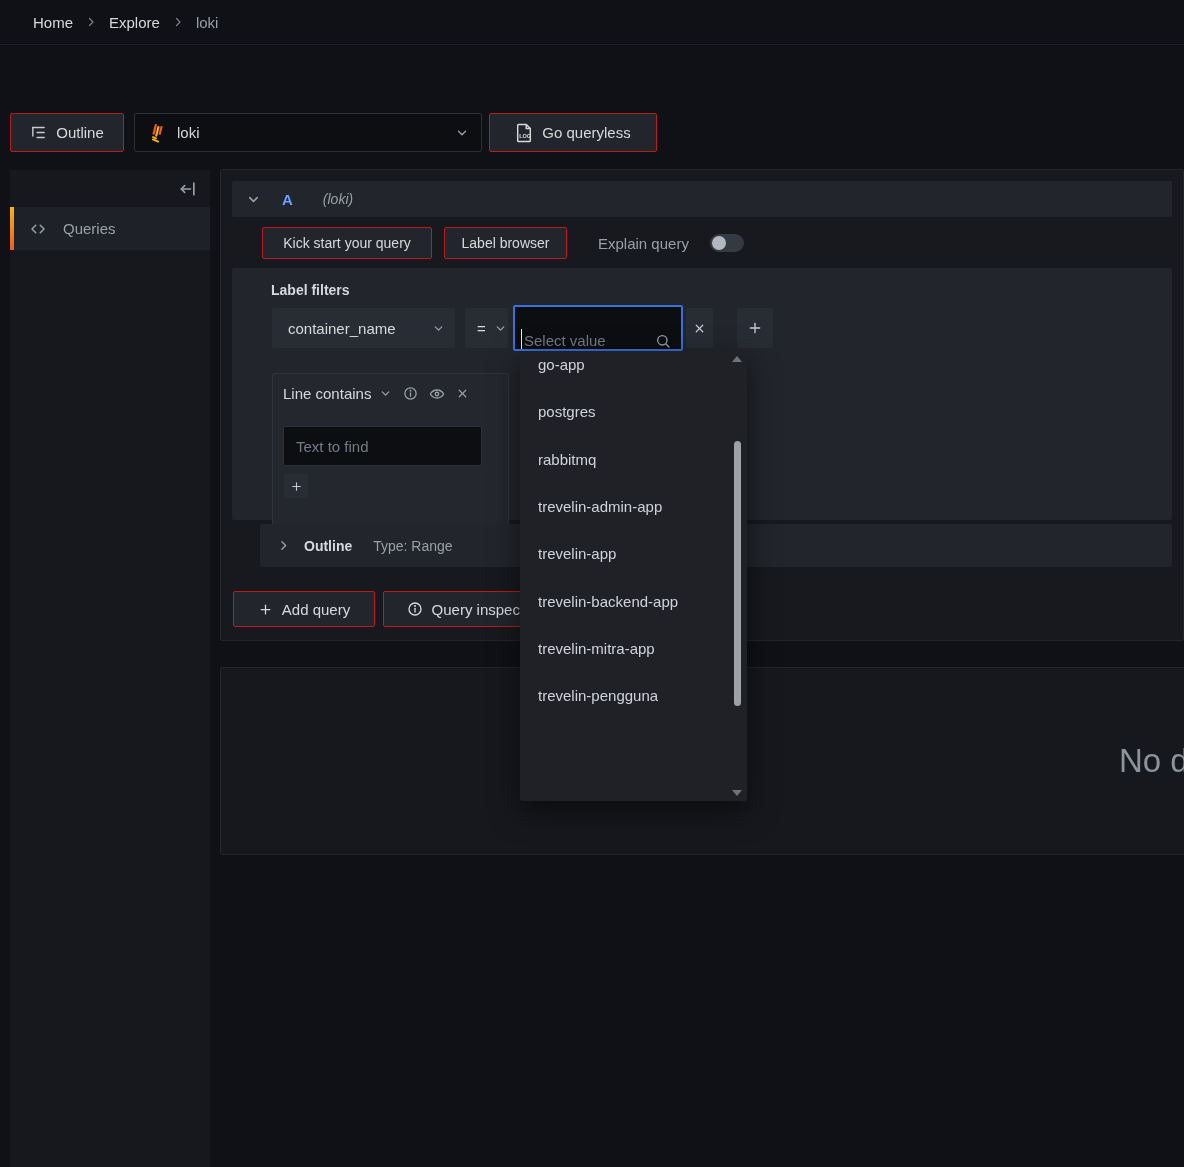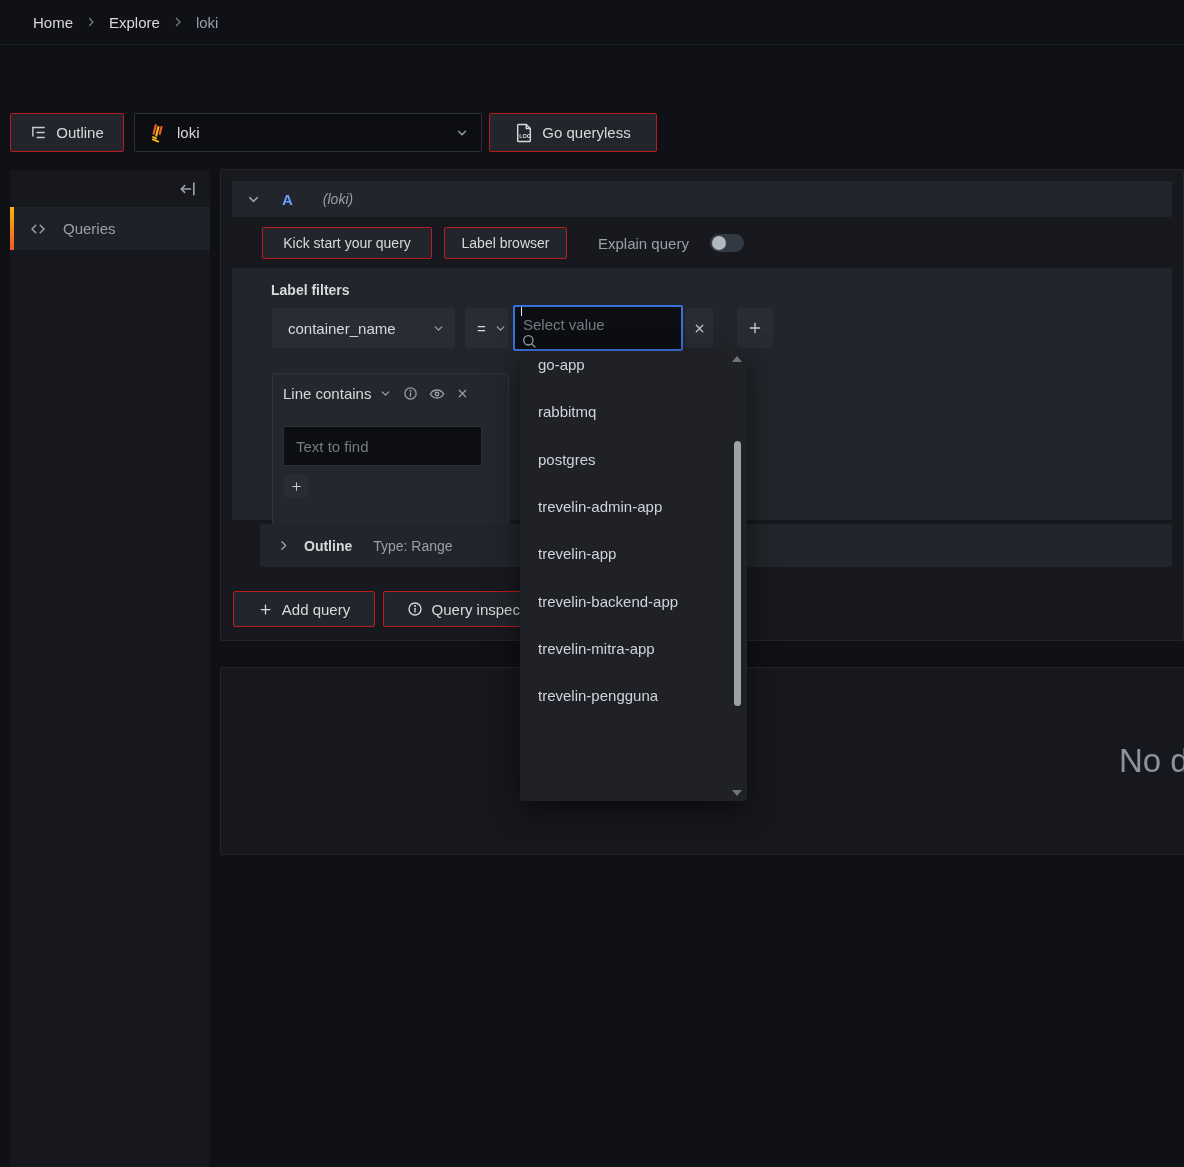--- a/index.html
+++ b/index.html
@@ -54,21 +54,21 @@
 
   #query-body { left:232px; top:268px; width:940px; height:252px; background:#22252b; border-radius:2px; }
   #label-filters-title { left:271px; top:282px; font-size:14px; font-weight:600; color:#d8d9da; }
   .select-box { background:#282c34; border-radius:2px; display:flex; align-items:center;
     padding:0 10px 0 16px; font-size:15px; color:#d8d9da; cursor:pointer; }
   .select-box .sb-label { flex:1; }
   .select-box .chev { color:#9aa0a6; margin-left:8px; }
   #label-name-select { left:272px; top:308px; width:183px; height:40px; }
   #label-op-select { left:465px; top:308px; width:43px; height:40px; padding-left:12px; }
   #value-select { left:513px; top:305px; width:170px; height:46px; background:#0d0e12;
-    border:2px solid #3871d9; border-radius:2px; display:flex; align-items:flex-start; padding:0 10px 0 6px;flex-direction:column; }
+    border:2px solid #3871d9; border-radius:2px; display:flex; align-items:flex-end; padding:0 10px 0 6px; }
   #value-select .caret { width:1px; height:20px; background:#e8e9ea; }
   #value-select input { flex:1; min-width:0; background:transparent; border:none; outline:none;
     color:#d8d9da; font-size:15px; font-family:inherit; padding-left:2px; }
   #value-select input::placeholder { color:#757b85; }
   #value-select .search { color:#9aa0a6; }
   .sq-btn { background:#282c34; border-radius:2px; color:#c7cbd1; display:flex;
     align-items:center; justify-content:center; cursor:pointer; }
   #remove-filter-btn { left:686px; top:308px; width:27px; height:40px; font-size:14px; }
   #add-filter-btn { left:737px; top:308px; width:36px; height:40px; font-size:19px; }
 
@@ -329,22 +329,22 @@
   <span>Query inspector</span>
 </div>
 
 <div id="result-panel" class="abs">
   <div id="no-data">No data</div>
 </div>
 
 <div id="value-dropdown" class="abs">
   <div class="list">
     <div class="dd-item">go-app</div>
+    <div class="dd-item">postgres</div>
     <div class="dd-item">rabbitmq</div>
-    <div class="dd-item">postgres</div>
     <div class="dd-item">trevelin-admin-app</div>
     <div class="dd-item">trevelin-app</div>
     <div class="dd-item">trevelin-backend-app</div>
     <div class="dd-item">trevelin-mitra-app</div>
     <div class="dd-item">trevelin-pengguna</div>
   </div>
   <div id="dd-arrow-up" class="dd-arrow"></div>
   <div id="dd-scroll-thumb"></div>
   <div id="dd-arrow-down" class="dd-arrow"></div>
 </div>

